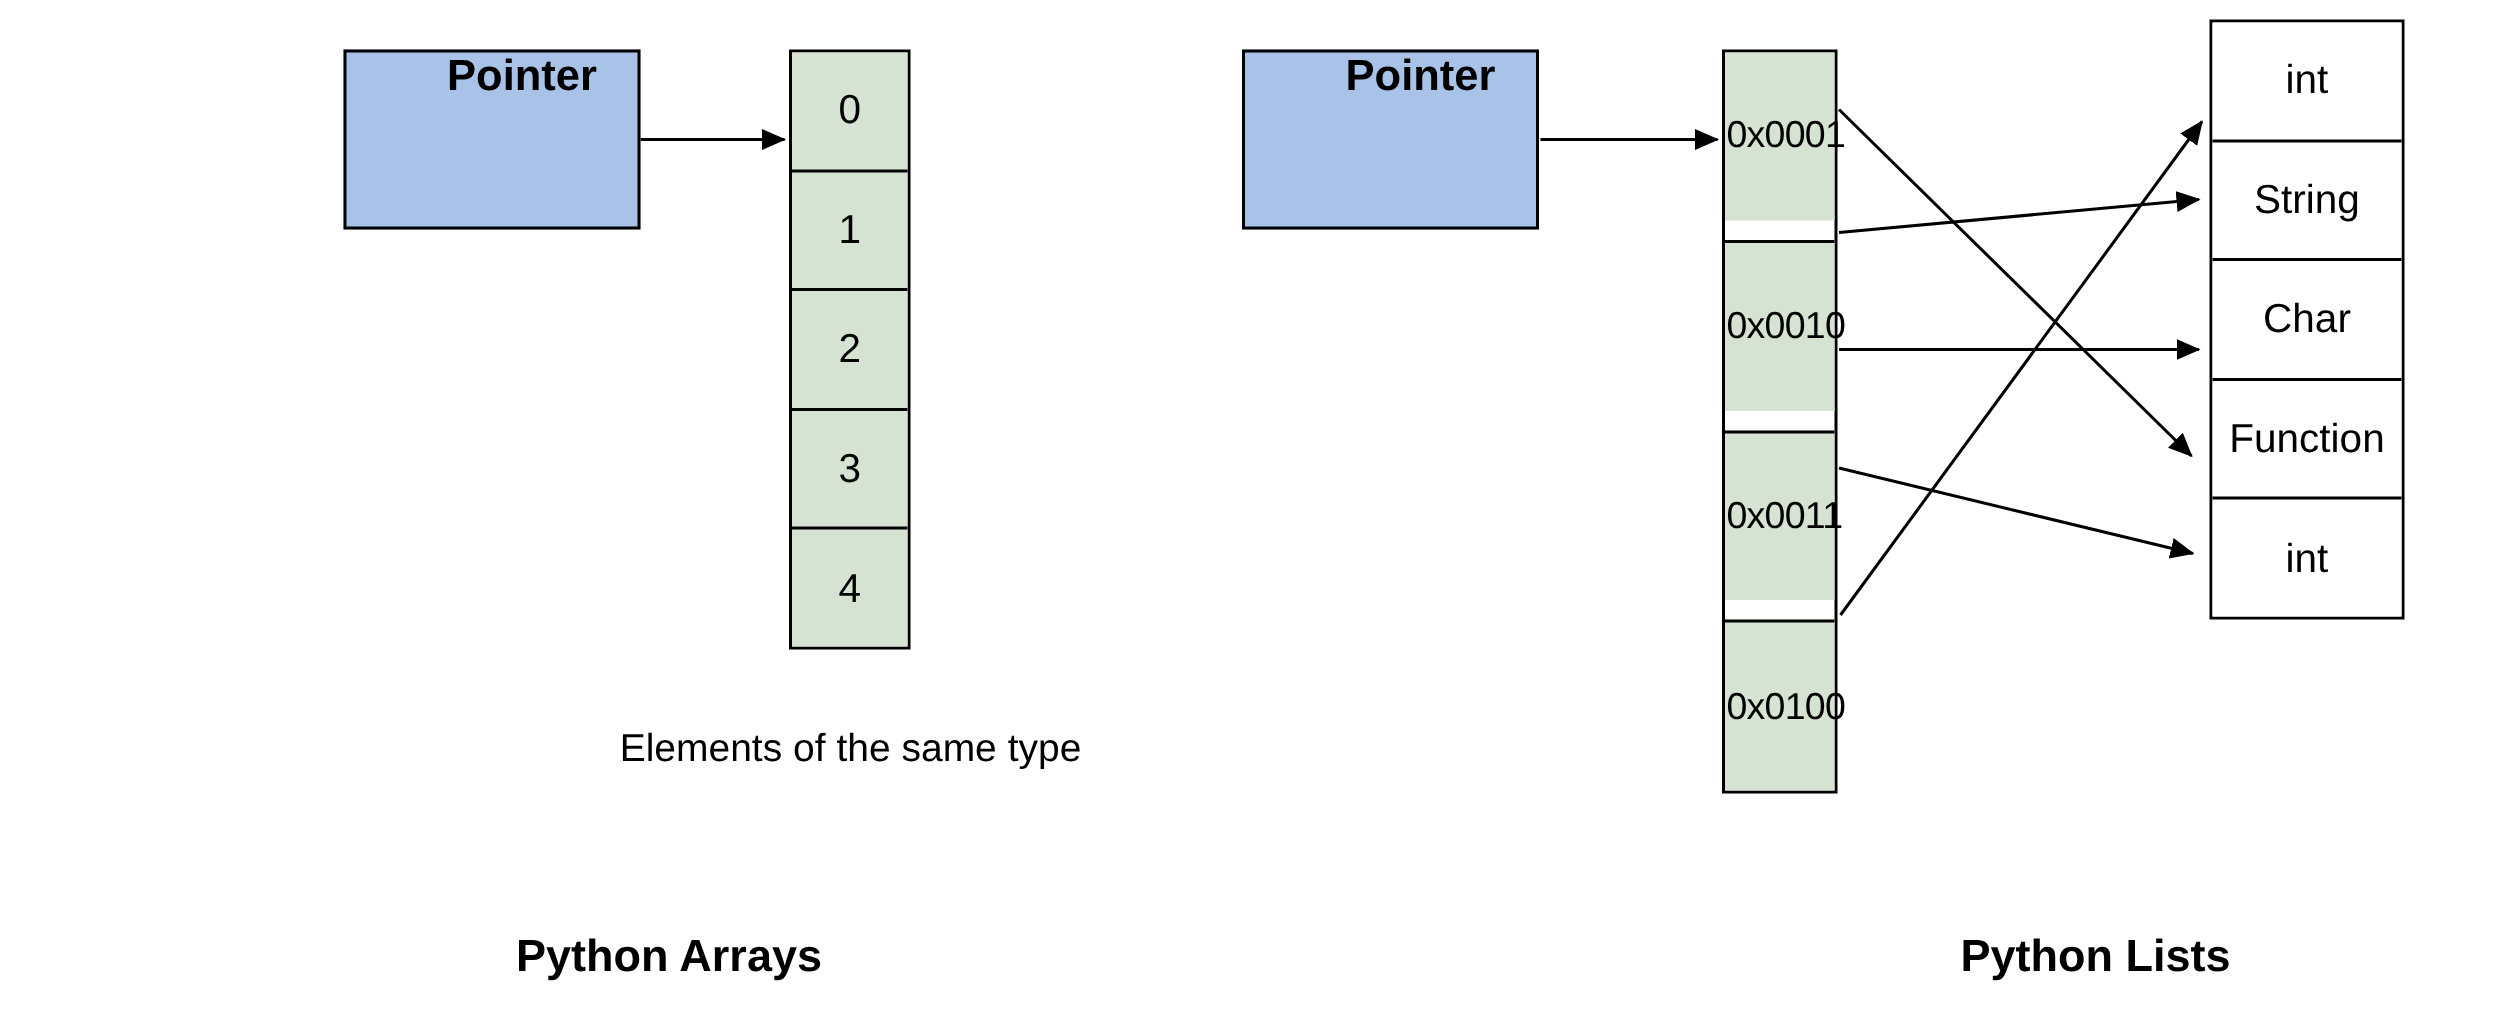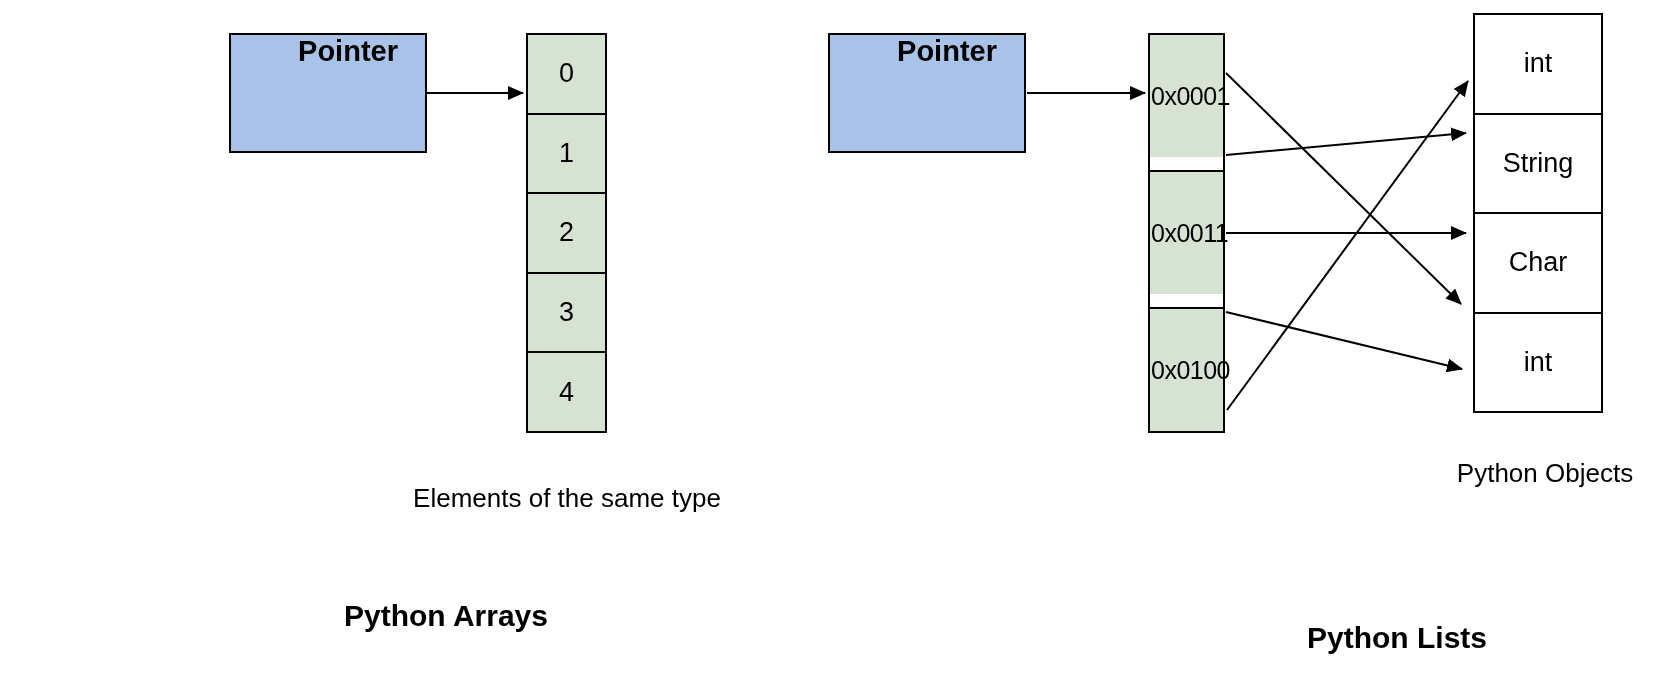--- a/index.html
+++ b/index.html
@@ -38,21 +38,21 @@
   }
   #pointer-arrays{left:229px;top:33px;width:198px;height:120px;}
   #pointer-lists{left:828px;top:33px;width:198px;height:120px;}
   .col{
     position:absolute;
     box-sizing:border-box;
     border:2px solid var(--line);
     display:flex;flex-direction:column;
   }
   #array-left{left:526px;top:33px;width:81px;height:400px;}
-  #array-addr{left:1148px;top:33px;width:77px;height:400px;gap:13px;}
+  #array-addr{left:1148px;top:33px;width:77px;height:496px;gap:13px;}
   #array-obj{left:1473px;top:13px;width:130px;height:400px;}
   .cell{
     flex:1;
     box-sizing:border-box;
     display:flex;align-items:center;justify-content:center;
     border-top:2px solid var(--line);
     font-size:27px;
     white-space:nowrap;
     overflow:visible;
   }
@@ -74,21 +74,21 @@
   #caption-elements{left:567px;top:458px;margin-top:25px;}
   #caption-more-pointers{left:1187px;top:458px;}
   #caption-python-objects{left:1545px;top:458px;}
   .title{
     position:absolute;
     transform:translateX(-50%);
     font-size:30px;
     font-weight:bold;
     white-space:nowrap;
   }
-  #title-arrays{left:446px;top:599px;}
+  #title-arrays{left:446px;top:621px;}
   #title-lists{left:1397px;top:599px;margin-top:22px;}
 </style>
 </head>
 <body>
 
 <div class="canvas">
 
   <svg id="arrows" class="arrow-layer" width="1668" height="678" viewBox="0 0 1668 678" xmlns="http://www.w3.org/2000/svg">
     <defs>
       <marker id="ah" markerUnits="userSpaceOnUse" markerWidth="18" markerHeight="16" refX="15" refY="7" orient="auto">
@@ -115,32 +115,33 @@
       <div class="cell num">3</div>
       <div class="cell num">4</div>
     </div>
 
   <div class="pbox" id="pointer-lists">
     <span>Pointer</span>
   </div>
 
   <div class="col" id="array-addr">
       <div class="cell addr">0x0001</div>
+      <div class="cell addr">0x0010</div>
       <div class="cell addr">0x0011</div>
       <div class="cell addr">0x0100</div>
     </div>
 
   <div class="col" id="array-obj">
       <div class="cell obj">int</div>
       <div class="cell obj">String</div>
       <div class="cell obj">Char</div>
+      <div class="cell obj">Function</div>
       <div class="cell obj">int</div>
     </div>
 
   <div class="caption" id="caption-elements">Elements of the same type</div>
 
 
-  <div class="caption" id="caption-python-objects">Python Objects</div>
 
   <div class="title" id="title-arrays">Python Arrays</div>
 
   <div class="title" id="title-lists">Python Lists</div>
 </div>
 
 </body></html>

